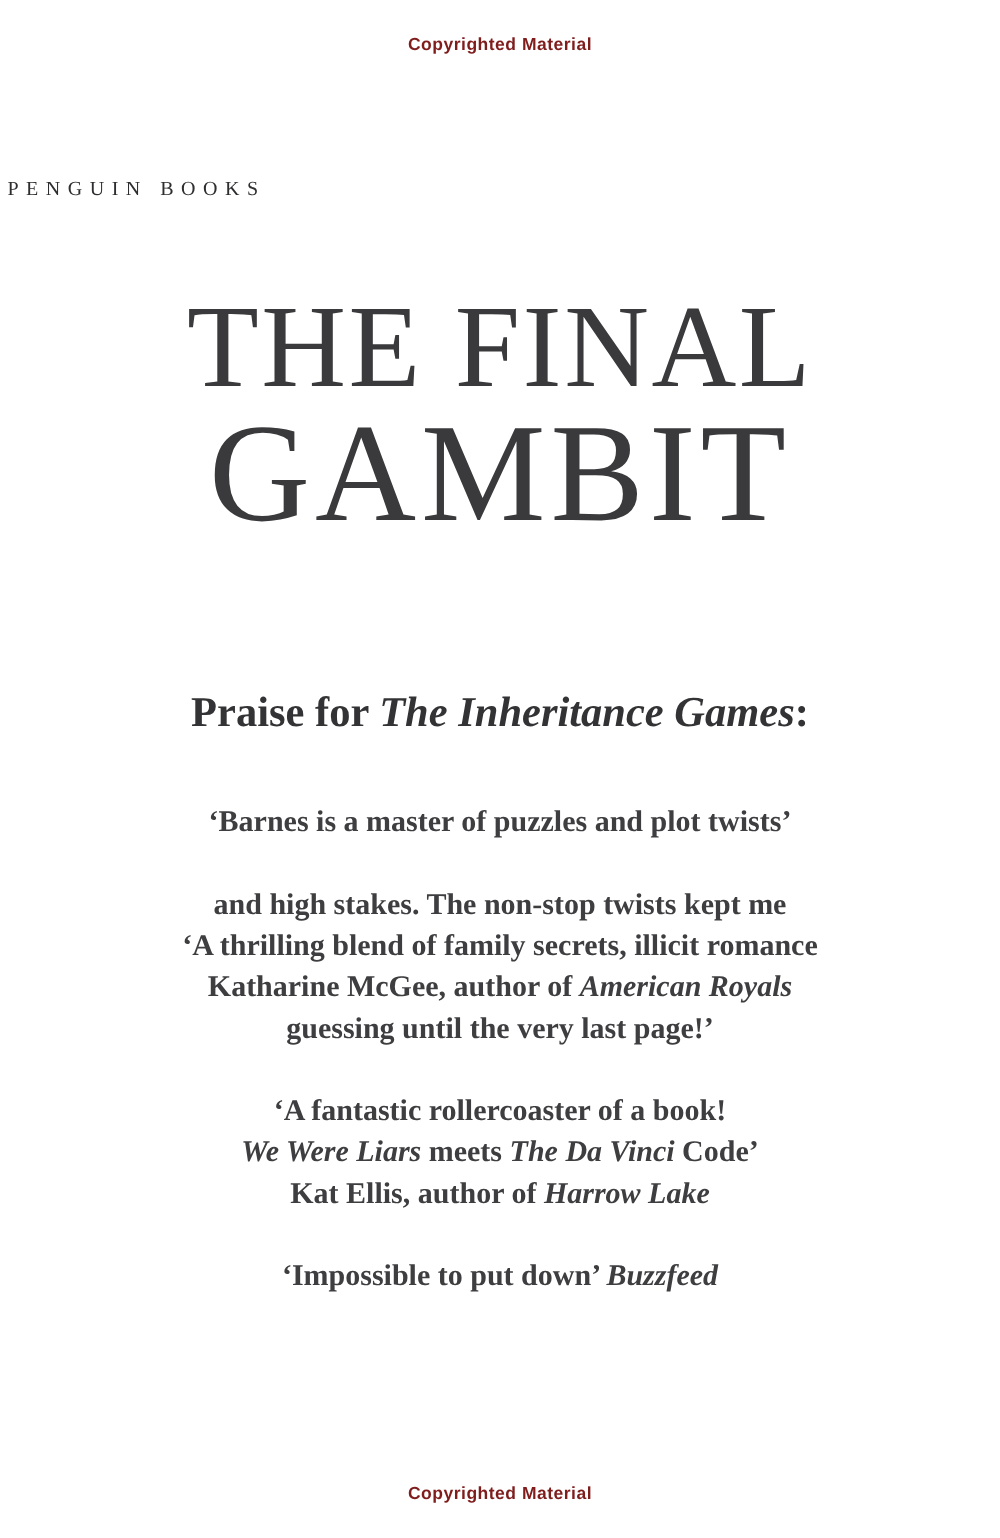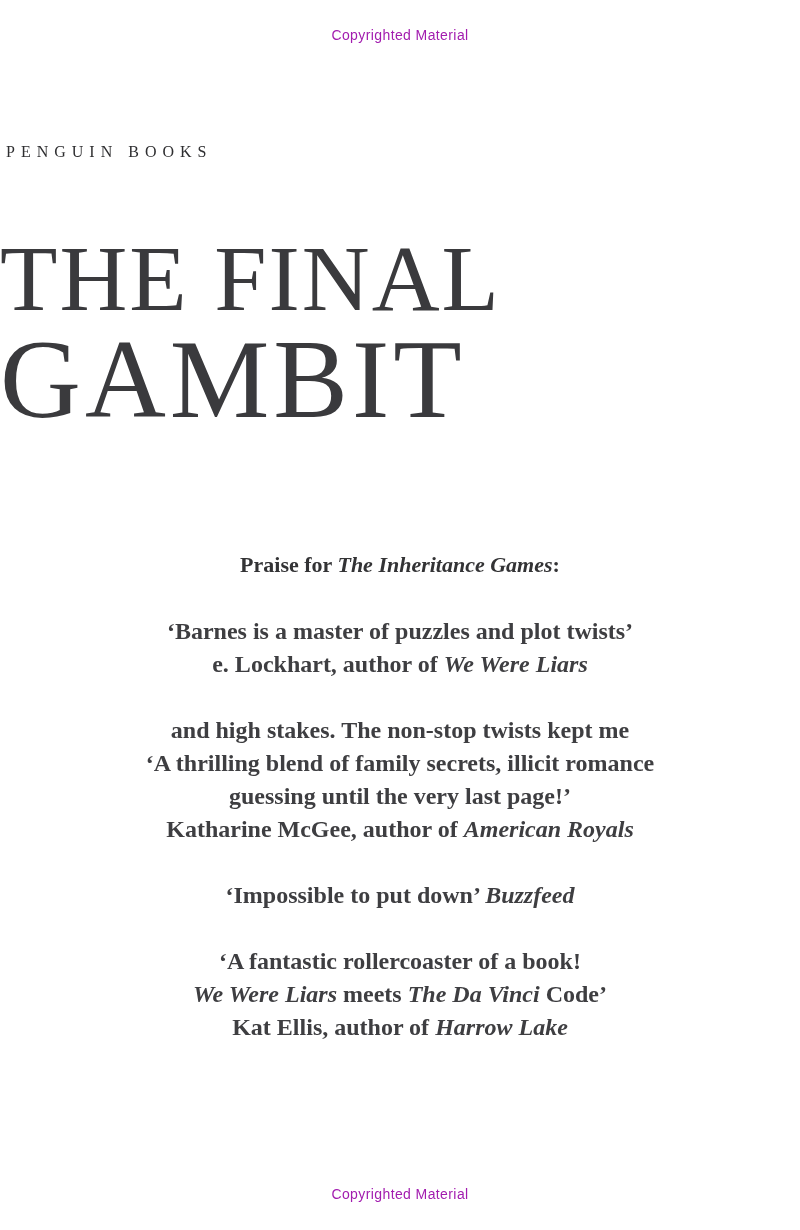--- a/index.html
+++ b/index.html
@@ -12,23 +12,23 @@
     font-family: "Liberation Serif", "DejaVu Serif", serif;
     overflow: hidden;
   }
   .banner {
     position: absolute;
     left: 0;
     width: 100%;
     text-align: center;
     font-family: "Liberation Sans", "DejaVu Sans", sans-serif;
     font-size: 14px;
-    font-weight: 400;
+    font-weight: 700;
     letter-spacing: 0.4px;
-    color: #a21caf;
+    color: #7f1d1d;
   }
   .banner.top { top: 27px; }
   .banner.bottom { top: 1186px; }
   .publisher {
     position: absolute;
     top: 143px;
     left: 0;
     width: 100%;
     text-align: left;
     font-size: 16px;
@@ -36,20 +36,21 @@
     letter-spacing: 6px;
     text-indent: 6px;
     color: #2e2e30;
   }
   .title {
     position: absolute;
     top: 228px;
     left: 0;
     width: 100%;
     margin: 0;
+    text-align: center;
     font-weight: 400;
     color: #3a3a3d;
   }
   .title-line1 {
     display: block;
     font-size: 94px;
     line-height: 100px;
     letter-spacing: 2px;
   }
   .title-line2 {
@@ -61,24 +62,24 @@
   }
   .praise {
     position: absolute;
     top: 552px;
     left: 0;
     width: 100%;
     text-align: center;
     color: #3e3e41;
   }
   .praise-heading {
-    font-size: 22px;
+    font-size: 34px;
     font-weight: 700;
     color: #333335;
-    margin-bottom: 37px;
+    margin-bottom: 52px;
   }
   .quote {
     font-size: 24px;
     line-height: 33px;
     margin-bottom: 33px;
     font-weight: bold;
   }
   .it { font-style: italic; }
 </style>
 </head>
@@ -92,33 +93,32 @@
   <h1 class="title">
     <span class="title-line1">THE FINAL</span>
     <span class="title-line2">GAMBIT</span>
   </h1>
 
   <div class="praise">
     <div class="praise-heading"><span>Praise for </span><span class="it">The Inheritance Games</span><span>:</span></div>
     <div class="quotes">
         <div class="quote">
           <div class="quote-line"><span>‘Barnes is a master of puzzles and plot twists’</span></div>
-          <div class="quote-line"><span>e. Lockhart, author of </span><span class="it">We Were Liars</span></div>
         </div>
         <div class="quote">
           <div class="quote-line"><span>and high stakes. The non-stop twists kept me</span></div>
           <div class="quote-line"><span>‘A thrilling blend of family secrets, illicit romance</span></div>
+          <div class="quote-line"><span>Katharine McGee, author of </span><span class="it">American Royals</span></div>
           <div class="quote-line"><span>guessing until the very last page!’</span></div>
-          <div class="quote-line"><span>Katharine McGee, author of </span><span class="it">American Royals</span></div>
-        </div>
-        <div class="quote">
-          <div class="quote-line"><span>‘Impossible to put down’ </span><span class="it">Buzzfeed</span></div>
         </div>
         <div class="quote">
           <div class="quote-line"><span>‘A fantastic rollercoaster of a book!</span></div>
           <div class="quote-line"><span class="it">We Were Liars</span><span> meets </span><span class="it">The Da Vinci</span><span> Code’</span></div>
           <div class="quote-line"><span>Kat Ellis, author of </span><span class="it">Harrow Lake</span></div>
+        </div>
+        <div class="quote">
+          <div class="quote-line"><span>‘Impossible to put down’ </span><span class="it">Buzzfeed</span></div>
         </div>
       </div>
   </div>
 
   <div class="banner bottom">Copyrighted Material</div>
 </div>
 
 </body></html>

